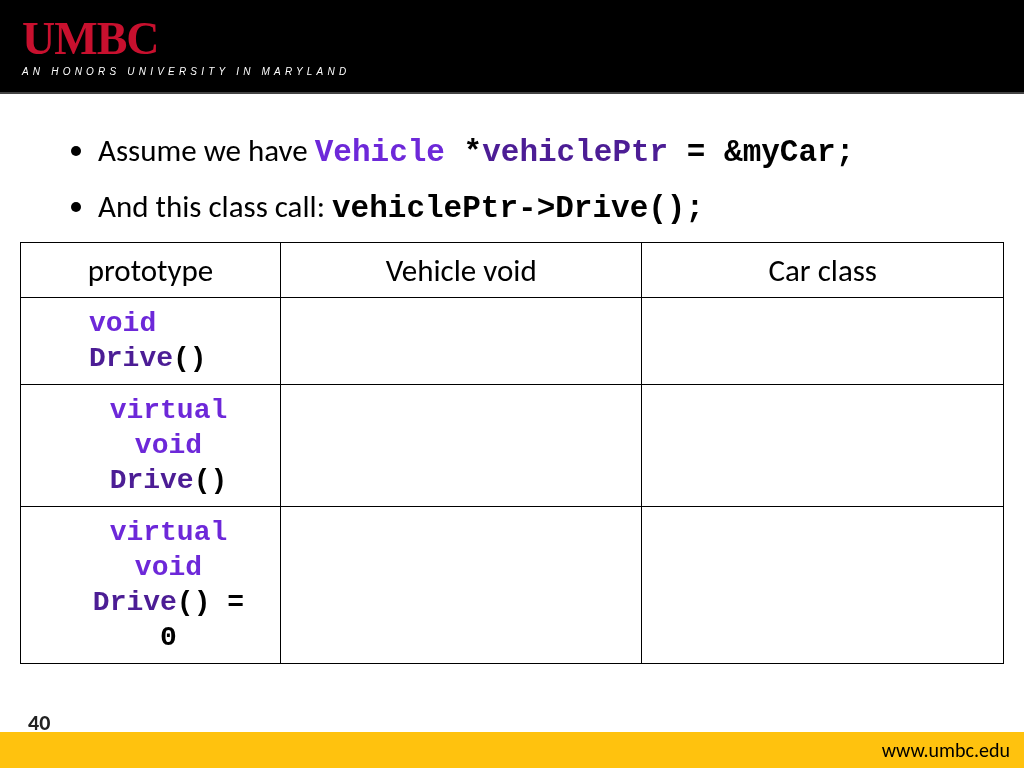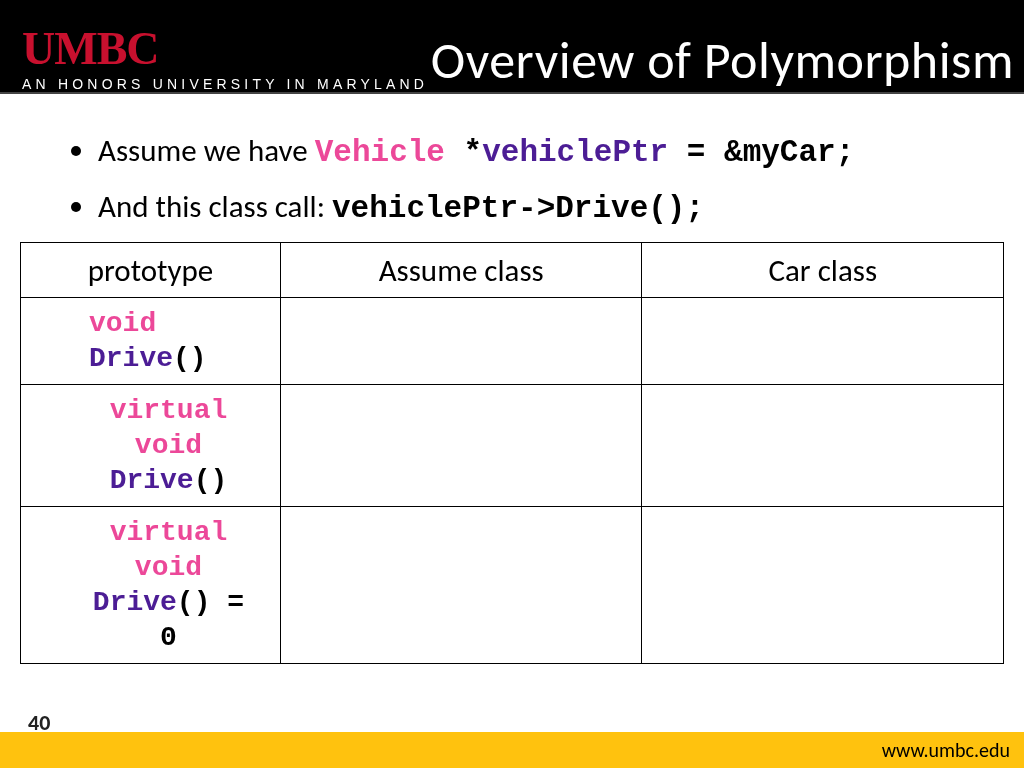--- a/index.html
+++ b/index.html
@@ -3,60 +3,61 @@
 <meta charset="utf-8">
 <style>
   * { margin: 0; padding: 0; box-sizing: border-box; }
   html, body { width: 1024px; height: 768px; font-family: Calibri, Arial, sans-serif; background: #fff; overflow: hidden; }
 
   .header {
     background: #000;
     height: 94px;
     width: 100%;
     display: flex;
-    align-items: flex-end;
+    align-items: center;
     padding: 0 10px 0 22px;
     border-bottom: 2px solid #444;
   }
   .logo-block { display: flex; flex-direction: column; }
   .logo-main {
     color: #c8102e;
     font-family: Georgia, 'Times New Roman', serif;
     font-weight: bold;
     font-size: 46px;
     line-height: 1;
     letter-spacing: -1px;
   }
   .logo-sub {
     color: #fff;
-    font-size: 14px;
+    font-size: 10px;
     letter-spacing: 4.2px;
     margin-top: 4px;
     font-family: Arial, sans-serif;
+    font-style: italic;
   }
   .title {
     color: #fff;
     font-size: 52px;
     font-weight: 400;
     margin-left: auto;
     letter-spacing: 0.5px;
   }
 
   .content {
     padding: 36px 20px 0 20px;
   }
   .bullets {
     list-style: disc;
     padding-left: 78px;
     font-size: 31px;
     color: #000;
   }
   .bullets li { margin-bottom: 12px; line-height: 1.35; }
   .mono { font-family: 'Courier New', monospace; font-weight: bold; }
-  .kw-type { color: #ec4899; }
+  .kw-type { color: #6d28d9; }
   .kw-name { color: #4c1d95; }
   .kw-punct { color: #000; }
 
   .tbl {
     border-collapse: collapse;
     width: 984px;
     margin: 10px auto 0 auto;
     font-size: 31px;
   }
   .tbl th, .tbl td {
@@ -85,38 +86,37 @@
   .url { color: #000; font-size: 20px; margin-left: auto; }
 </style>
 </head>
 <body>
 
 <div class="header">
   <div class="logo-block">
     <div class="logo-main">UMBC</div>
     <div class="logo-sub">AN HONORS UNIVERSITY IN MARYLAND</div>
   </div>
-  <div class="title">Overview of Polymorphism</div>
 </div>
 
 <div class="content">
   <ul class="bullets">
     <li>
       <span>Assume we have  </span><span class="mono"><span class="kw-type">Vehicle </span><span class="kw-punct">*</span><span class="kw-name">vehiclePtr</span><span class="kw-punct"> = &amp;myCar;</span></span>
     </li>
     <li>
       <span>And this class call:   </span><span class="mono kw-punct">vehiclePtr-&gt;Drive();</span>
     </li>
   </ul>
 
   <table class="tbl">
     <thead>
       <tr>
         <th style="width:260px">prototype</th>
-        <th style="width:362px">Assume class</th>
+        <th style="width:362px">Vehicle void</th>
         <th style="width:362px">Car class</th>
       </tr>
     </thead>
     <tbody>
       <tr>
         <td class="proto">
           <div class="proto-code" style="text-align:left; padding-left:4px"><span class="kw-type">void </span><span class="kw-name">Drive</span><span class="kw-punct">()</span></div>
         </td>
         <td></td>
         <td></td>

